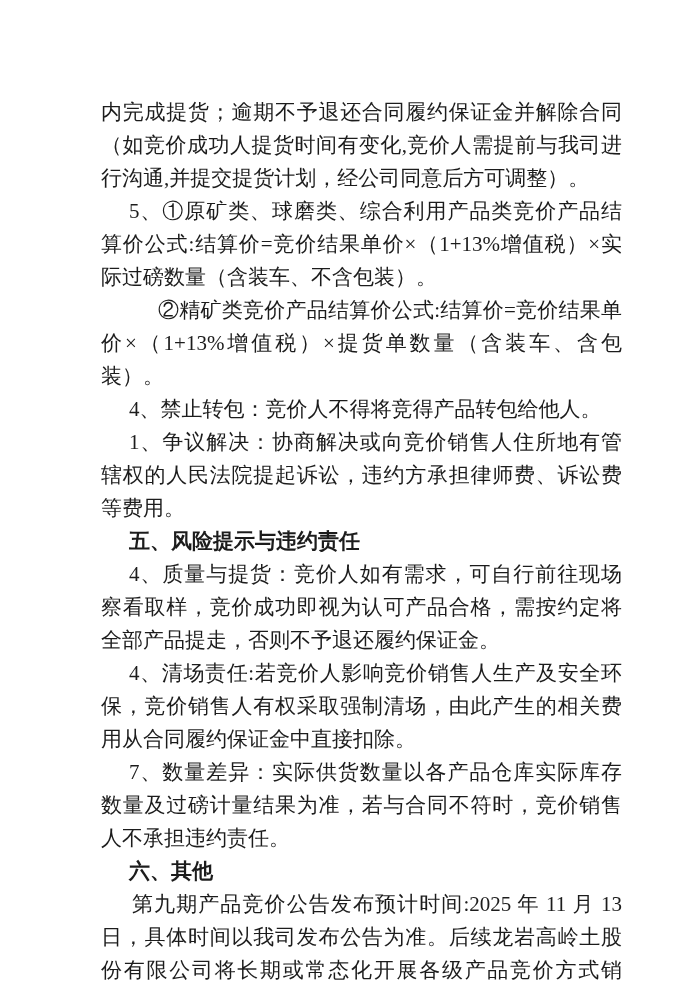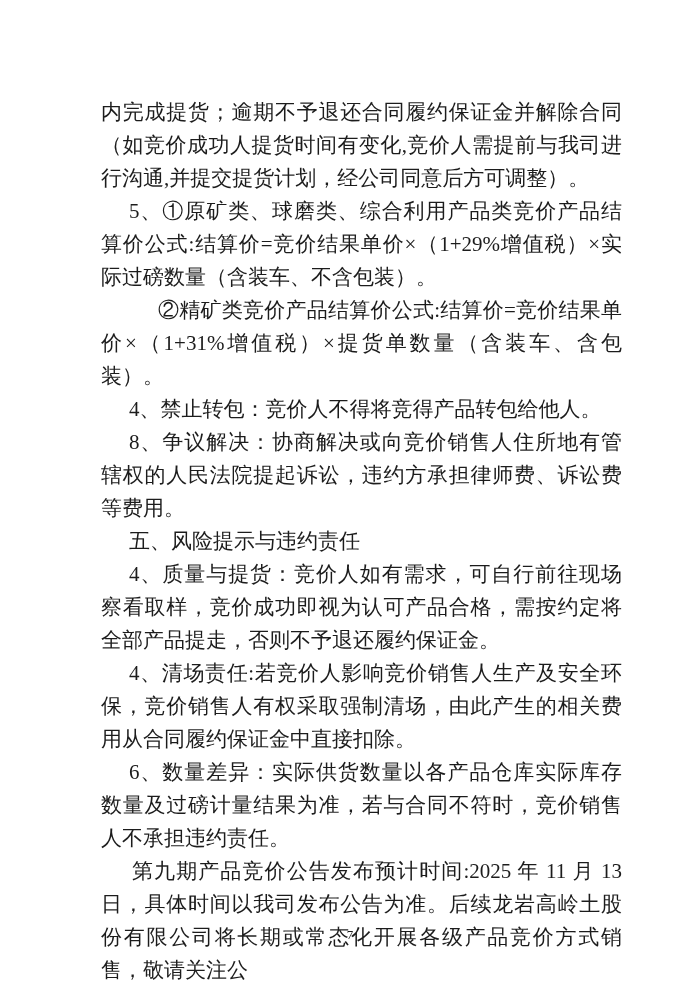--- a/index.html
+++ b/index.html
@@ -36,21 +36,21 @@
     line-height: 33px;
     text-align: justify;
     text-justify: inter-character;
     word-break: break-all;
     letter-spacing: 0px;
   }
   .indent-num   { text-indent: 28px; }   
   .indent-deep  { text-indent: 57px; }   
   .indent-plain { text-indent: 31px; }   
   .heading {
-    font-weight: normal;
+    font-weight: bold;
     text-align: left;
   }
   .footer {
     position: absolute;
     left: 0;
     top: 913px;
     width: 700px;
     text-align: center;
   }
   .page-number {
@@ -62,36 +62,37 @@
 </style>
 </head>
 <body>
 
 <div class="page">
 
   <div class="doc-body">
 
     <p class="para">内完成提货；逾期不予退还合同履约保证金并解除合同（如竞价成功人提货时间有变化,竞价人需提前与我司进行沟通,并提交提货计划，经公司同意后方可调整）。</p>
 
-    <p class="para indent-num">5、①原矿类、球磨类、综合利用产品类竞价产品结算价公式:结算价=竞价结果单价×（1+29%增值税）×实际过磅数量（含装车、不含包装）。</p>
+    <p class="para indent-num">5、①原矿类、球磨类、综合利用产品类竞价产品结算价公式:结算价=竞价结果单价×（1+13%增值税）×实际过磅数量（含装车、不含包装）。</p>
 
-    <p class="para indent-deep">②精矿类竞价产品结算价公式:结算价=竞价结果单价×（1+31%增值税）×提货单数量（含装车、含包装）。</p>
+    <p class="para indent-deep">②精矿类竞价产品结算价公式:结算价=竞价结果单价×（1+13%增值税）×提货单数量（含装车、含包装）。</p>
 
     <p class="para indent-num">4、禁止转包：竞价人不得将竞得产品转包给他人。</p>
 
-    <p class="para indent-num">8、争议解决：协商解决或向竞价销售人住所地有管辖权的人民法院提起诉讼，违约方承担律师费、诉讼费等费用。</p>
+    <p class="para indent-num">1、争议解决：协商解决或向竞价销售人住所地有管辖权的人民法院提起诉讼，违约方承担律师费、诉讼费等费用。</p>
 
     <p class="para indent-num heading">五、风险提示与违约责任</p>
 
     <p class="para indent-num">4、质量与提货：竞价人如有需求，可自行前往现场察看取样，竞价成功即视为认可产品合格，需按约定将全部产品提走，否则不予退还履约保证金。</p>
 
     <p class="para indent-num">4、清场责任:若竞价人影响竞价销售人生产及安全环保，竞价销售人有权采取强制清场，由此产生的相关费用从合同履约保证金中直接扣除。</p>
 
-    <p class="para indent-num">6、数量差异：实际供货数量以各产品仓库实际库存数量及过磅计量结果为准，若与合同不符时，竞价销售人不承担违约责任。</p>
+    <p class="para indent-num">7、数量差异：实际供货数量以各产品仓库实际库存数量及过磅计量结果为准，若与合同不符时，竞价销售人不承担违约责任。</p>
 
+    <p class="para indent-num heading">六、其他</p>
 
     <p class="para indent-plain">第九期产品竞价公告发布预计时间:2025 年 11 月 13 日，具体时间以我司发布公告为准。后续龙岩高岭土股份有限公司将长期或常态化开展各级产品竞价方式销售，敬请关注公</p>
 
   </div>
 
   <div class="footer">
     <span class="page-number">7</span>
   </div>
 
 </div>

